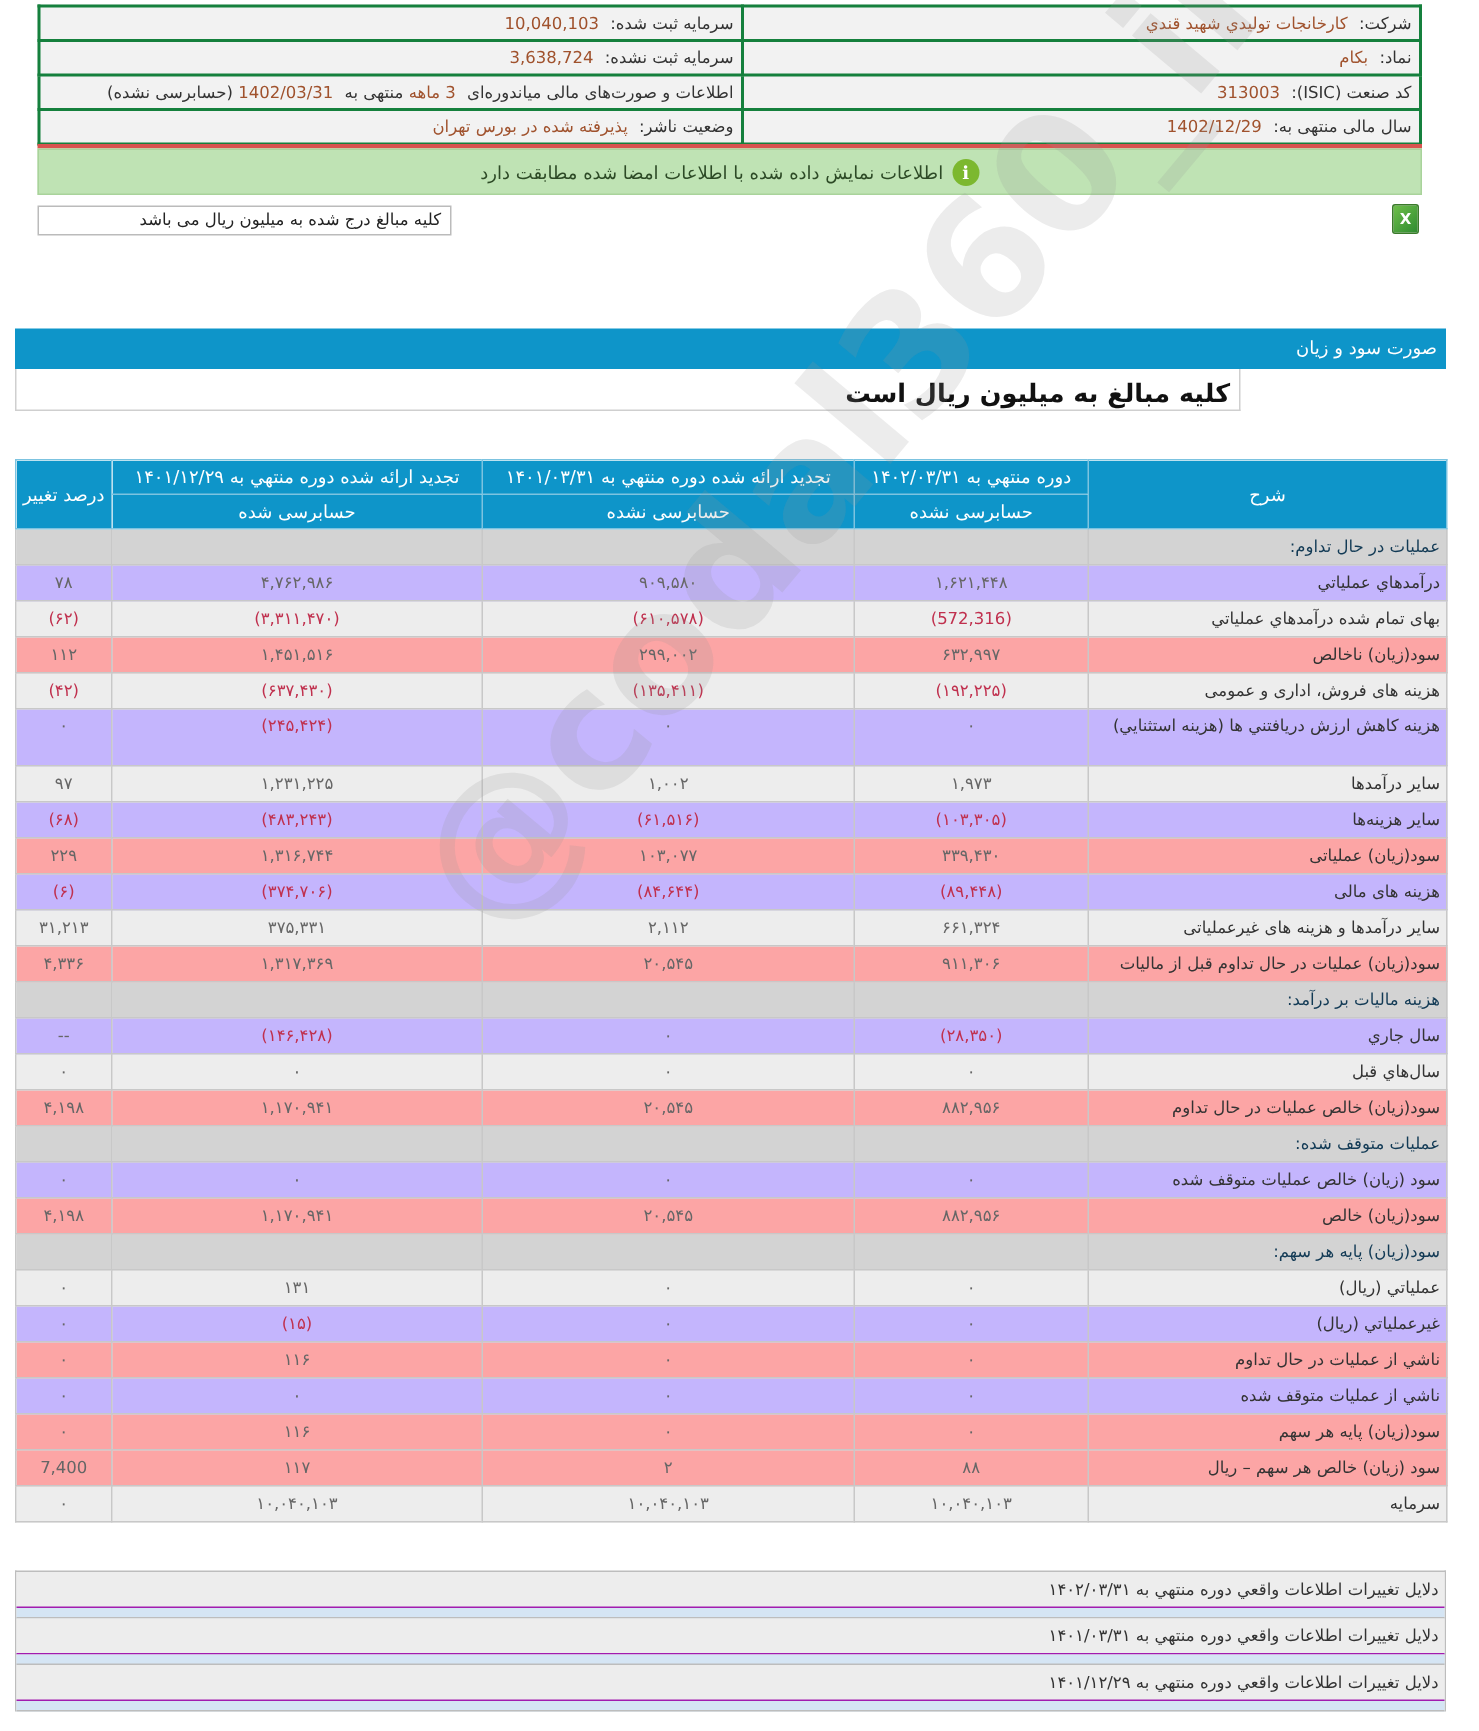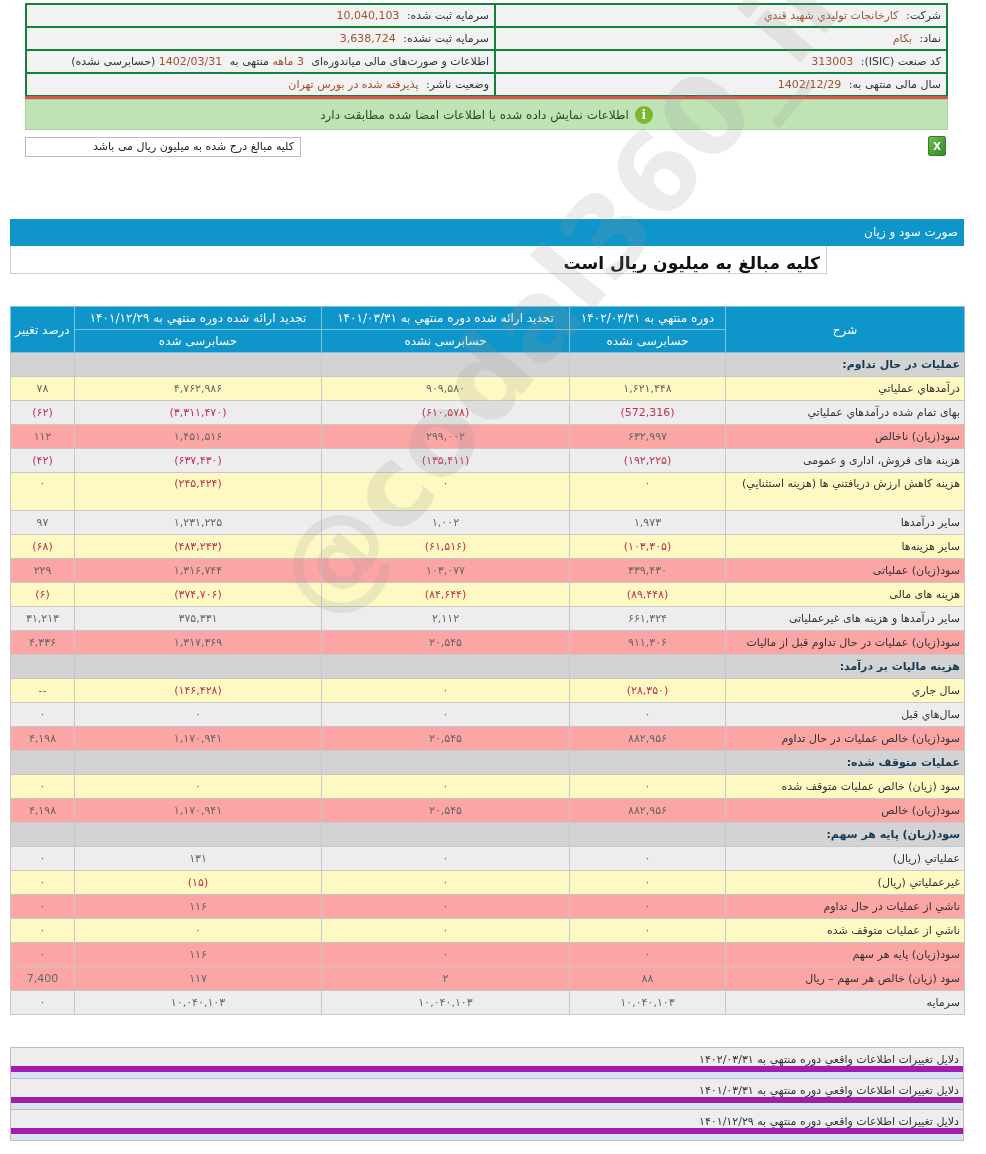--- a/index.html
+++ b/index.html
@@ -68,35 +68,35 @@
     background: #0e95c9; color: #fff; font-weight: normal; font-size: 12px;
     border: 1px solid #7cc3e0; height: 23px; padding: 0 2px; white-space: nowrap; overflow: hidden;
   }
   .main-table th.desc-h { text-align: center; }
   .main-table td {
     border: 1px solid #c8c8c8; height: 24px; padding: 0 4px; font-size: 11px;
     text-align: center; color: #666; vertical-align: middle;
   }
   .main-table td.desc { text-align: right; color: #333; }
   .main-table tr.section td { background: #d3d3d3; }
-  .main-table tr.section td.desc { font-weight: bold; color: #123a55; }
-  .main-table tr.blue td { background: #fef9c3; }
+  .main-table tr.section td.desc { font-weight: normal; color: #123a55; }
+  .main-table tr.blue td { background: #c4b5fd; }
   .main-table tr.gray td { background: #ededed; }
   .main-table tr.yellow td { background: #fca5a5; }
   .main-table tr.tall td { height: 38px; vertical-align: top; padding-top: 4px; }
   .main-table td.neg { color: #c0304e; }
 
   
   .reasons {
     position: absolute; left: 10px; top: 1047px; width: 954px;
     border: 1px solid #bdbdbd; border-bottom: none;
   }
   .reason-row {
     height: 24px; background: #ededed; direction: rtl; text-align: right;
-    padding: 5px 4px; font-size: 11px; color: #333; border-bottom: 6px solid #a21caf;
+    padding: 5px 4px; font-size: 11px; color: #333; border-bottom: 1px solid #a21caf;
   }
   .reason-sep { height: 7px; background: #d5e5f4; border-bottom: 1px solid #bdbdbd; }
 
   
   .watermark {
     position: absolute; left: 250px; top: 560px; font-size: 110px; font-weight: bold;
     color: rgba(150,150,150,0.18); transform: rotate(-50deg); transform-origin: left top;
     pointer-events: none; font-family: "DejaVu Sans", sans-serif; white-space: nowrap;
   }
 </style>

